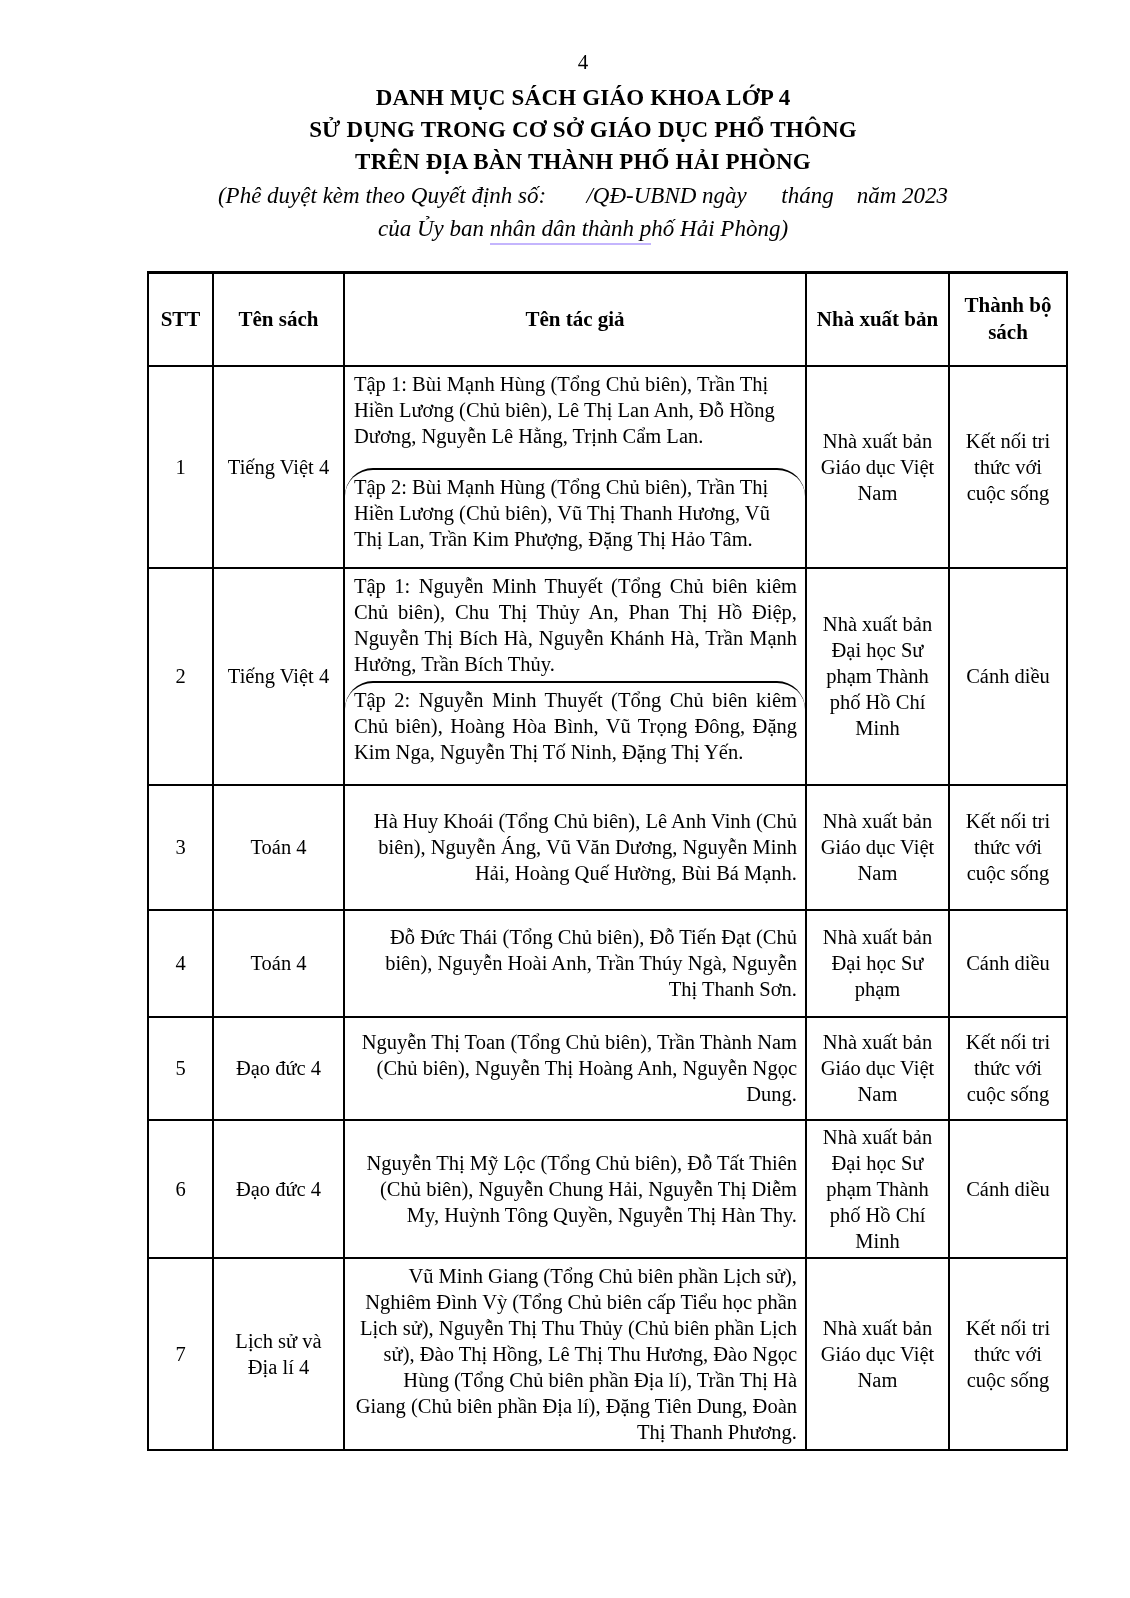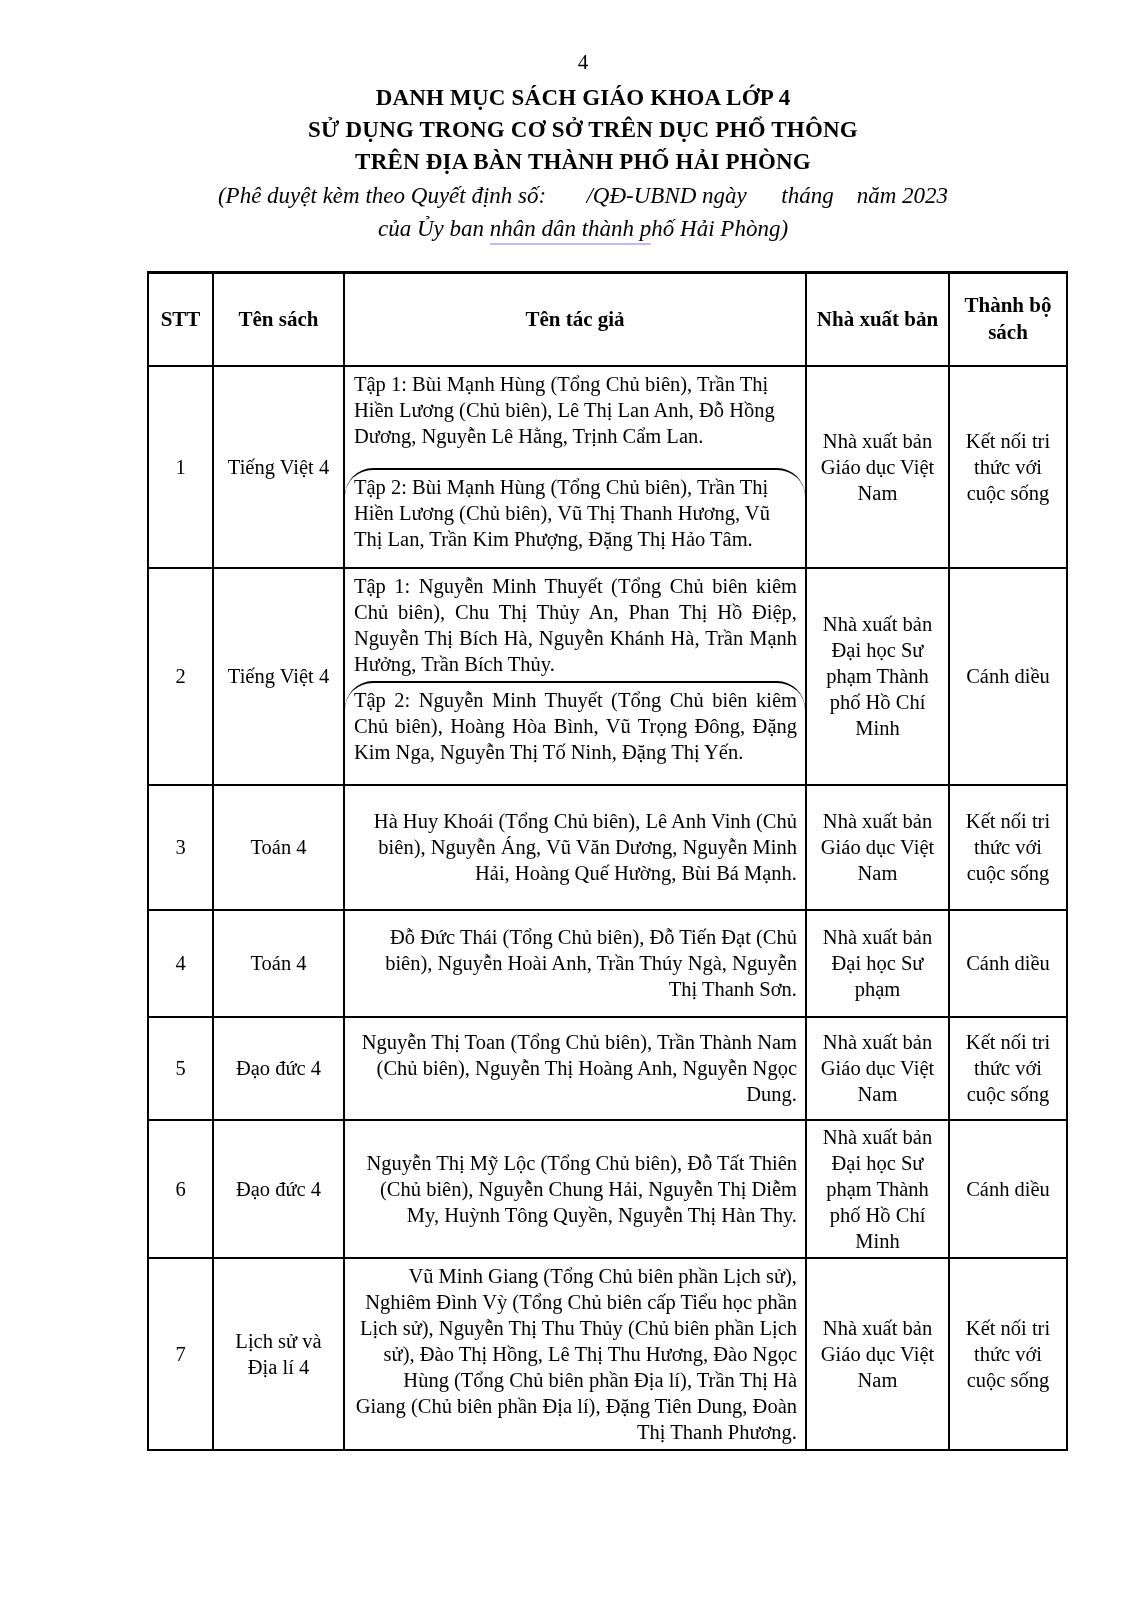--- a/index.html
+++ b/index.html
@@ -73,21 +73,21 @@
 </style>
 </head>
 <body>
 
 <div class="page">
 
   <div class="page-number">4</div>
 
   <div class="title-block">
     <div>DANH MỤC SÁCH GIÁO KHOA LỚP 4</div>
-    <div>SỬ DỤNG TRONG CƠ SỞ TRÊN DỤC PHỔ THÔNG</div>
+    <div>SỬ DỤNG TRONG CƠ SỞ GIÁO DỤC PHỔ THÔNG</div>
     <div>TRÊN ĐỊA BÀN THÀNH PHỐ HẢI PHÒNG</div>
   </div>
 
   <div class="subtitle-block">
     <div class="subtitle-line1">(Phê duyệt kèm theo Quyết định số:       /QĐ-UBND ngày      tháng    năm 2023</div>
     <div class="subtitle-line2"><span>của Ủy ban </span><span class="underlined">nhân dân thành p</span><span>hố Hải Phòng)</span></div>
   </div>
 
   <table class="books">
     <colgroup>

